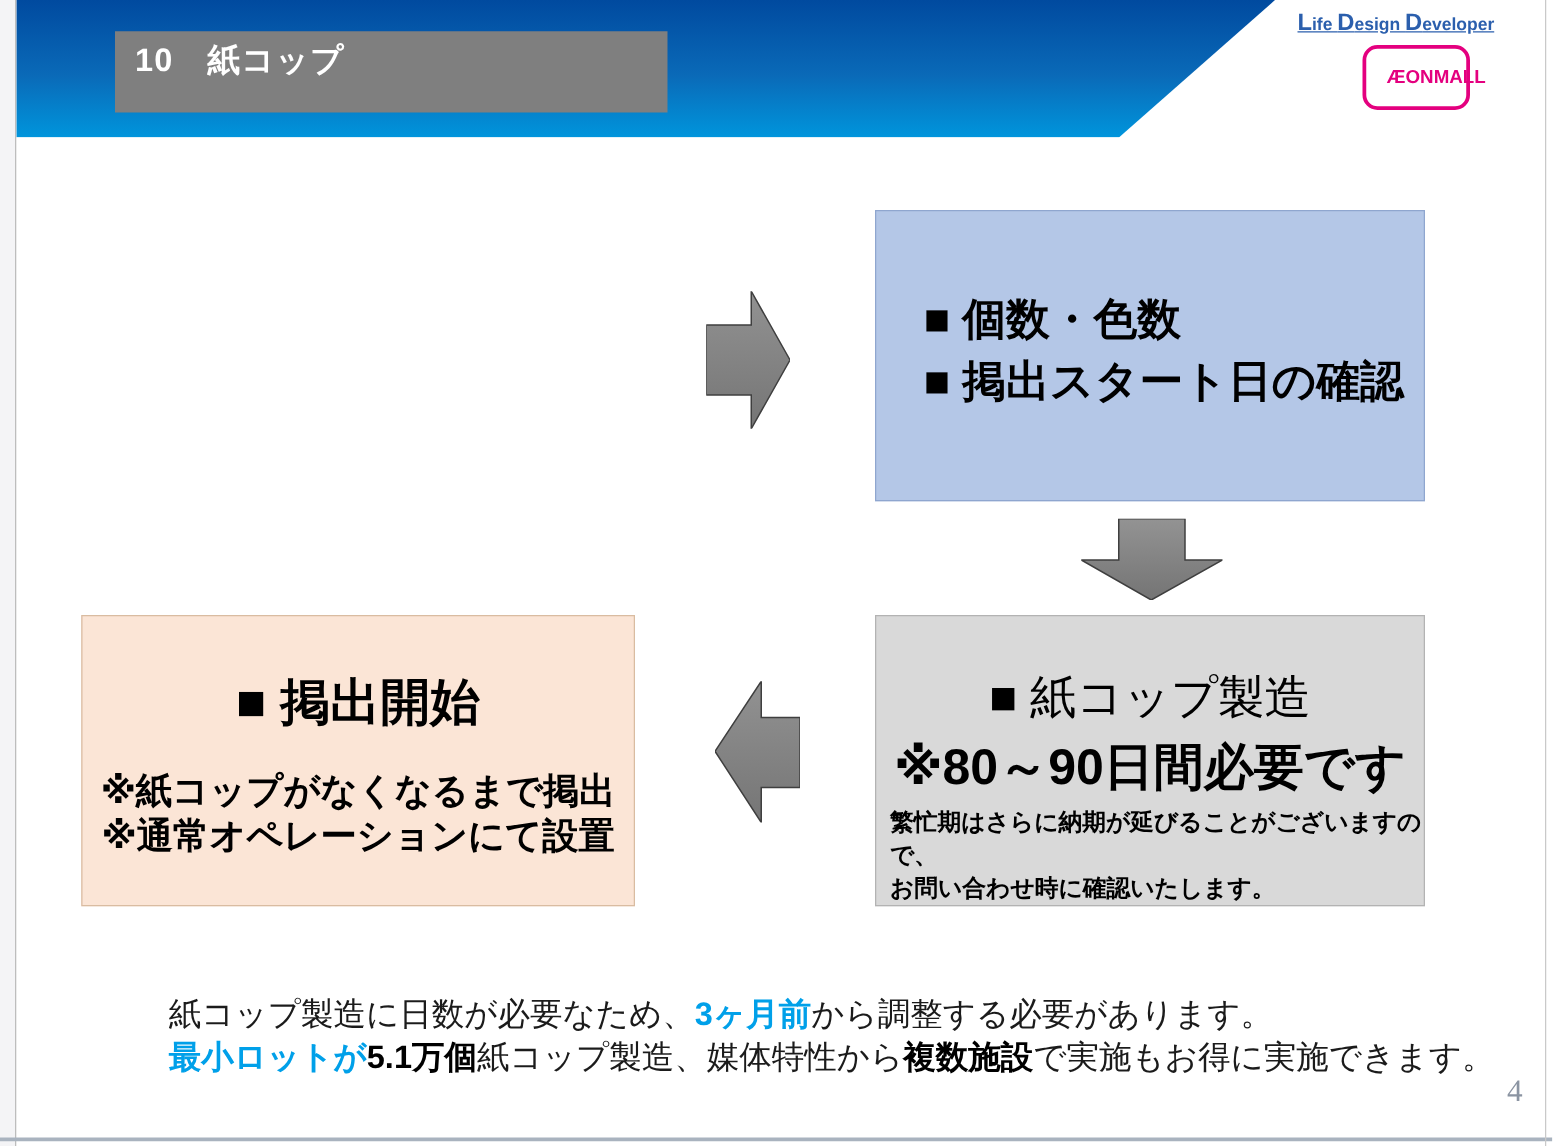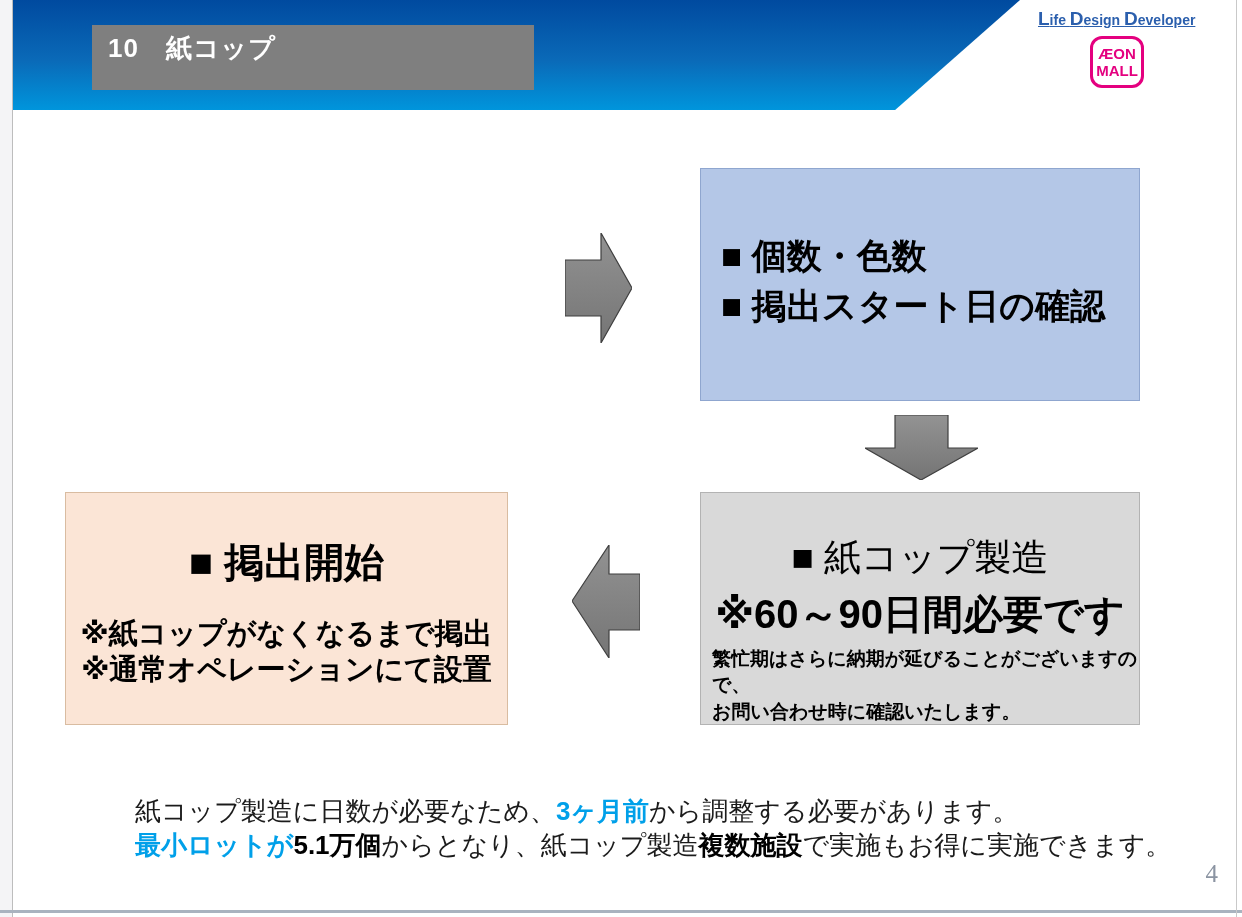--- a/index.html
+++ b/index.html
@@ -17,35 +17,35 @@
     clip-path:polygon(0 0,100% 0,87.6% 100%,0 100%);}
   .title-box{position:absolute;left:48px;top:25px;width:426px;height:65px;background:#7f7f7f;
     color:#ffffff;font-size:26px;font-weight:bold;line-height:47px;padding-left:16px;letter-spacing:1px;margin-left:44px;}
 
   
   .brand{position:absolute;left:1038px;top:8px;width:156px;text-align:center;color:#2b5fad;
     font-weight:bold;text-decoration:underline;white-space:nowrap;}
   .brand .cap{font-size:19px;}
   .brand .rest{font-size:14px;}
   .aeon-logo{position:absolute;left:1090px;top:36px;width:48px;height:46px;background:#ffffff;
-    border:3px solid #e4007f;border-radius:12px;display:flex;flex-direction:column;
-    align-items:center;justify-content:center;color:#e4007f;font-weight:bold;font-size:15px;line-height:1.15;}
+    border:3px solid #e4007f;border-radius:12px;display:flex;
+    align-items:center;justify-content:center;color:#e4007f;font-weight:bold;font-size:15px;line-height:1.15;padding-left:32px;}
 
   
   .box{position:absolute;box-sizing:border-box;}
   .box-green{left:65px;top:168px;width:443px;height:233px;background:#c5e0b4;border:1px solid #9fb984;}
   .box-blue{left:700px;top:168px;width:440px;height:233px;background:#b4c7e7;border:1px solid #8fa6cf;}
   .box-gray{left:700px;top:492px;width:440px;height:233px;background:#d9d9d9;border:1px solid #b3b3b3;}
   .box-peach{left:65px;top:492px;width:443px;height:233px;background:#fbe5d6;border:1px solid #d9bca1;}
   .box div{color:#000;}
 
   .g-title{padding:74px 0 0 100px;font-size:37px;font-weight:bold;line-height:1.2;}
   .g-note{padding:14px 0 0 138px;font-size:29px;font-weight:bold;}
 
-  .b-lines{padding:62px 0 0 20px;font-size:35px;font-weight:bold;line-height:1.43;}
+  .b-lines{padding:62px 0 0 38px;font-size:35px;font-weight:bold;line-height:1.43;}
 
   .gy-title{padding-top:44px;text-align:center;font-size:37px;font-weight:normal;line-height:1.15;}
   .gy-sub{padding-top:12px;text-align:center;font-size:40px;font-weight:bold;line-height:1.1;}
   .gy-note{padding:10px 0 0 11px;font-size:19px;font-weight:bold;line-height:1.4;}
 
   .p-title{padding-top:46px;text-align:center;font-size:40px;font-weight:bold;line-height:1.15;}
   .p-notes{padding-top:30px;text-align:center;font-size:29px;font-weight:bold;line-height:1.25;}
 
   
   .arrow{position:absolute;}
@@ -103,21 +103,21 @@
       <linearGradient id="agd" x1="0" y1="0" x2="0" y2="1">
         <stop offset="0" stop-color="#939393"></stop>
           <stop offset="1" stop-color="#747474"></stop>
       </linearGradient>
     </defs>
     <polygon points="30,0 83,0 83,33 113,33 56,65 0,33 30,33" fill="url(#agd)" stroke="#3f3f3f" stroke-width="1.2"></polygon>
   </svg>
 
   <div class="box box-gray">
     <div class="gy-title">■ 紙コップ製造</div>
-    <div class="gy-sub">※60～90日間必要です</div>
+    <div class="gy-sub">※80～90日間必要です</div>
     <div class="gy-note">
       <div>繁忙期はさらに納期が延びることがございますので、</div>
       <div>お問い合わせ時に確認いたします。</div>
     </div>
   </div>
 
   <svg class="arrow arrow-left" width="68" height="113" viewBox="0 0 68 113">
     <defs>
       <linearGradient id="agl" x1="0" y1="0" x2="0" y2="1">
         <stop offset="0" stop-color="#929292"></stop>
@@ -130,21 +130,21 @@
   <div class="box box-peach">
     <div class="p-title">■ 掲出開始</div>
     <div class="p-notes">
       <div>※紙コップがなくなるまで掲出</div>
       <div>※通常オペレーションにて設置</div>
     </div>
   </div>
 
   <div class="summary">
     <div><span>紙コップ製造に日数が必要なため、</span><span class="hl-blue">3ヶ月前</span><span>から調整する必要があります。</span></div>
-    <div><span class="hl-blue">最小ロットが</span><span class="hl-magenta">5.1万個</span><span>からとなり、紙コップ製造</span><span class="hl-magenta">複数施設</span><span>で実施もお得に実施できます。</span></div>
+    <div><span class="hl-blue">最小ロットが</span><span class="hl-magenta">5.1万個</span><span>紙コップ製造、媒体特性から</span><span class="hl-magenta">複数施設</span><span>で実施もお得に実施できます。</span></div>
   </div>
 
   <div class="page-number">4</div>
 
   <div class="bottom-bar"></div>
   <div class="right-edge"></div>
 
 </div>
 
 </body></html>

